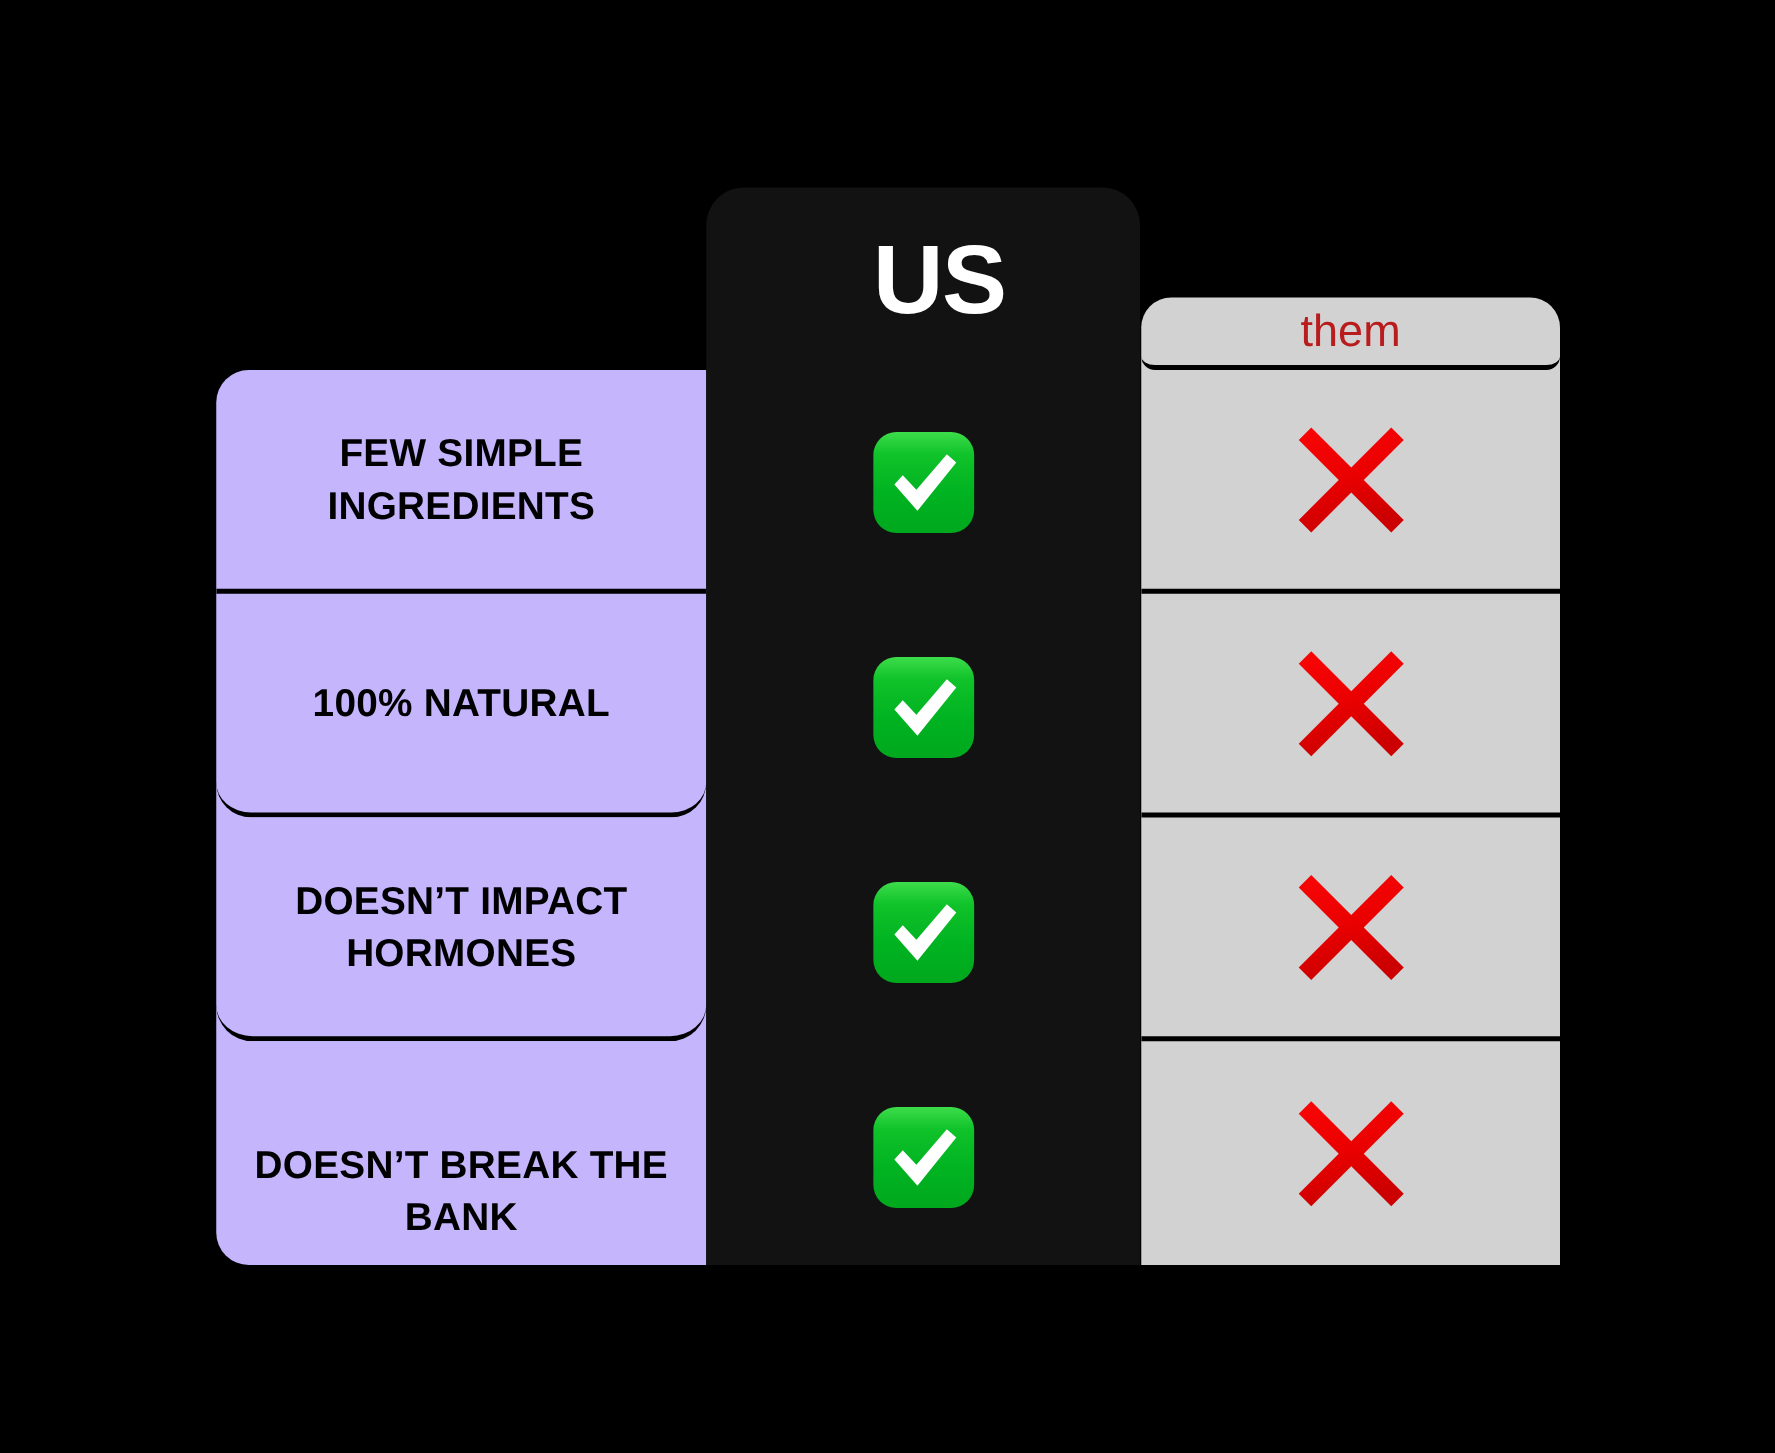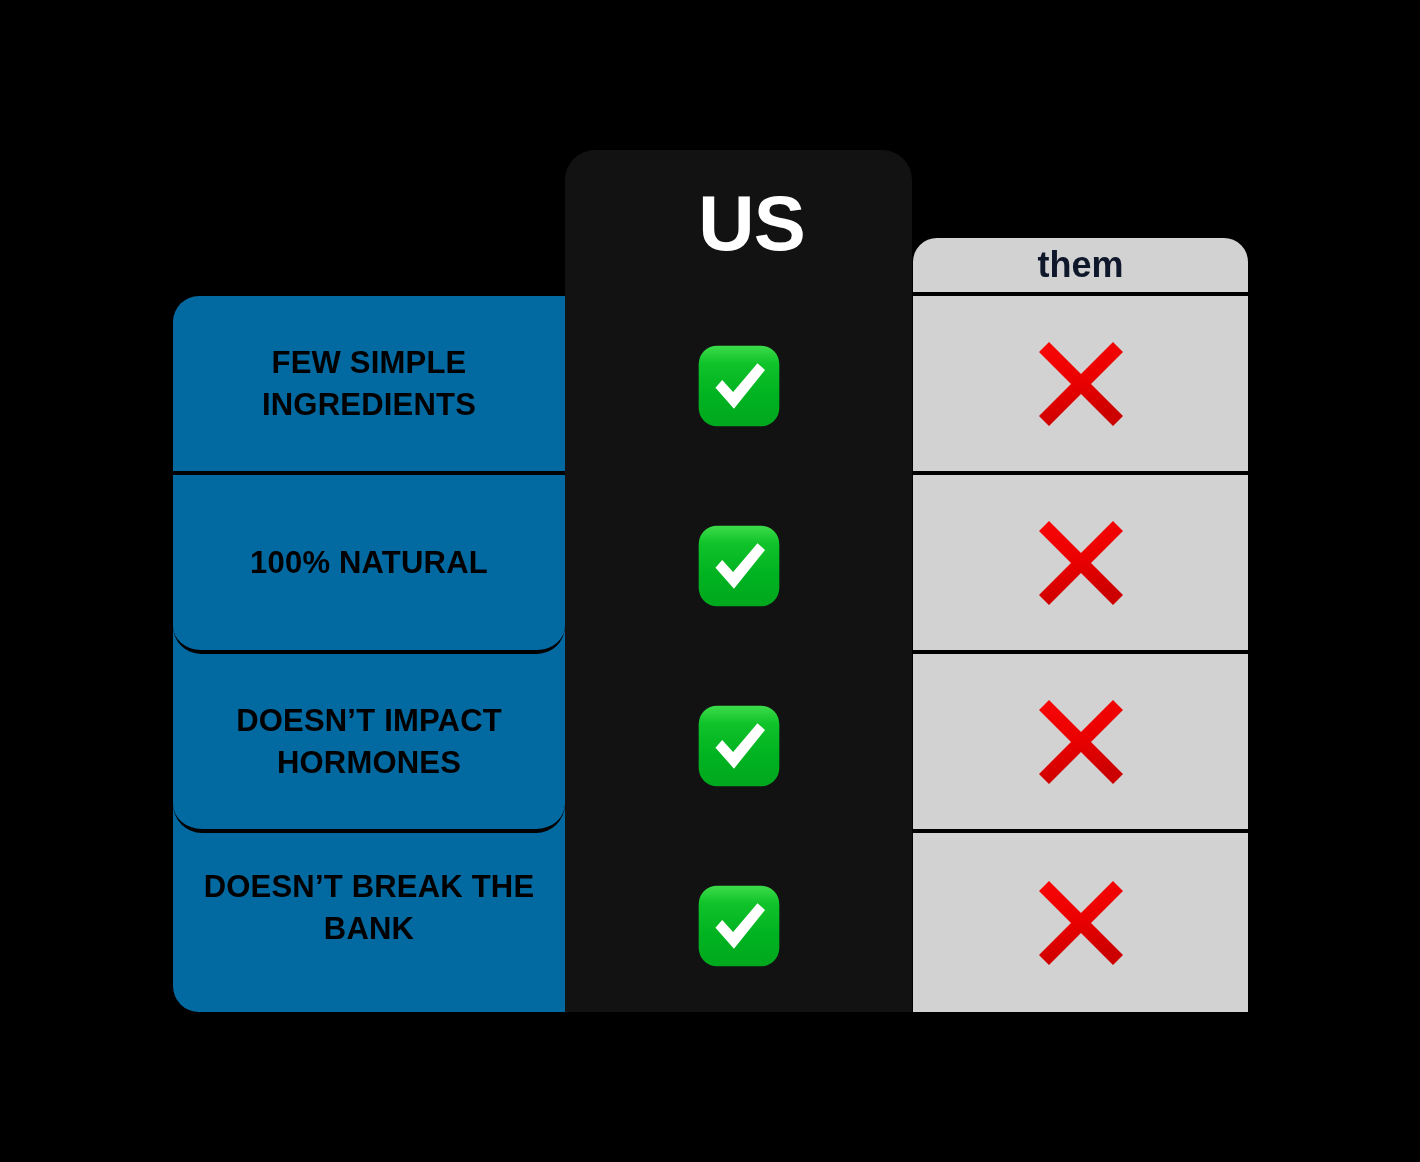--- a/index.html
+++ b/index.html
@@ -23,21 +23,21 @@
     background: #000000;
   }
 
   
   #labels-panel {
     position: absolute;
     left: 173px;
     top: 296px;
     width: 392px;
     height: 716px;
-    background: #0369a1;
+    background: #c4b5fd;
     border-top-left-radius: 26px;
     border-bottom-left-radius: 26px;
     overflow: hidden;
     z-index: 1;
   }
   .label-cell {
     position: absolute;
     left: 0;
     width: 392px;
     height: 179px;
@@ -108,25 +108,26 @@
   }
   #them-title {
     position: absolute;
     left: 0;
     top: 0;
     width: 335px;
     height: 58px;
     display: flex;
     align-items: center;
     justify-content: center;
-    color: #0f172a;
+    color: #b91c1c;
     font-size: 36px;
-    font-weight: bold;
+    font-weight: normal;
     border-bottom: 4px solid #000000;
     box-sizing: border-box;
+    border-radius: 11px;
   }
   .them-cell {
     position: absolute;
     left: 0;
     width: 335px;
     height: 179px;
     display: flex;
     align-items: center;
     justify-content: center;
     box-sizing: border-box;
@@ -154,21 +155,21 @@
   <div id="labels-panel">
     <div class="label-cell" style="top:0px;">
         <span class="txt">FEW SIMPLE INGREDIENTS</span>
       </div>
     <div class="label-cell" style="top:179px;border-radius:28px;">
         <span class="txt">100% NATURAL</span>
       </div>
     <div class="label-cell" style="top:358px;border-radius:29px;">
         <span class="txt">DOESN’T IMPACT HORMONES</span>
       </div>
-    <div class="label-cell" style="top:522px;">
+    <div class="label-cell" style="top:567px;">
         <span class="txt">DOESN’T BREAK THE BANK</span>
       </div>
   </div>
 
   <div id="them-panel">
     <div id="them-title">them</div>
 
     <div class="them-cell" style="top:58px;">
       <svg class="cross-emoji" viewBox="0 0 100 100">
         <defs>

